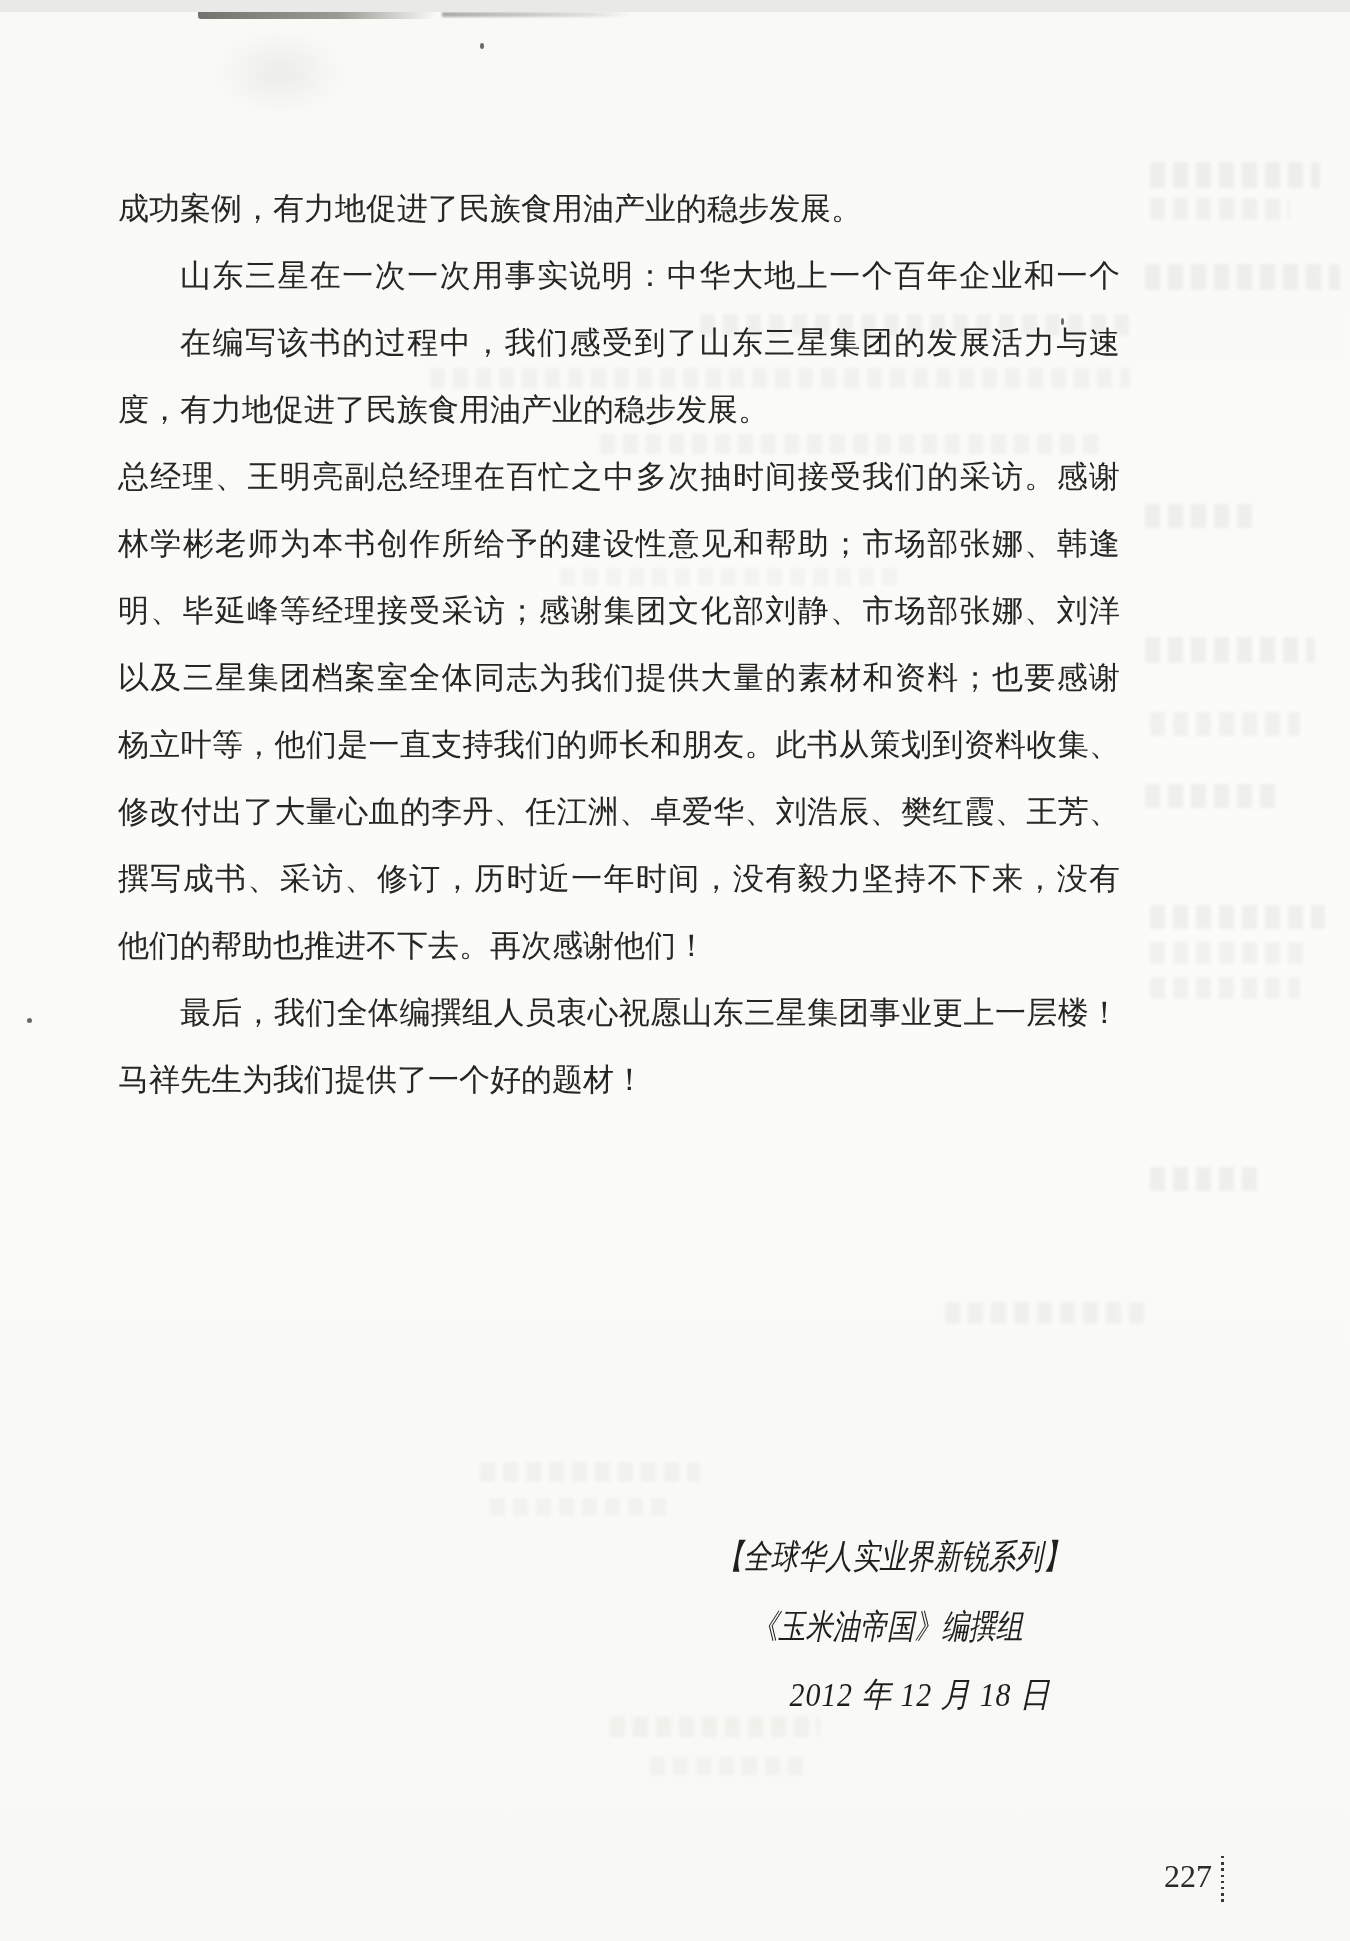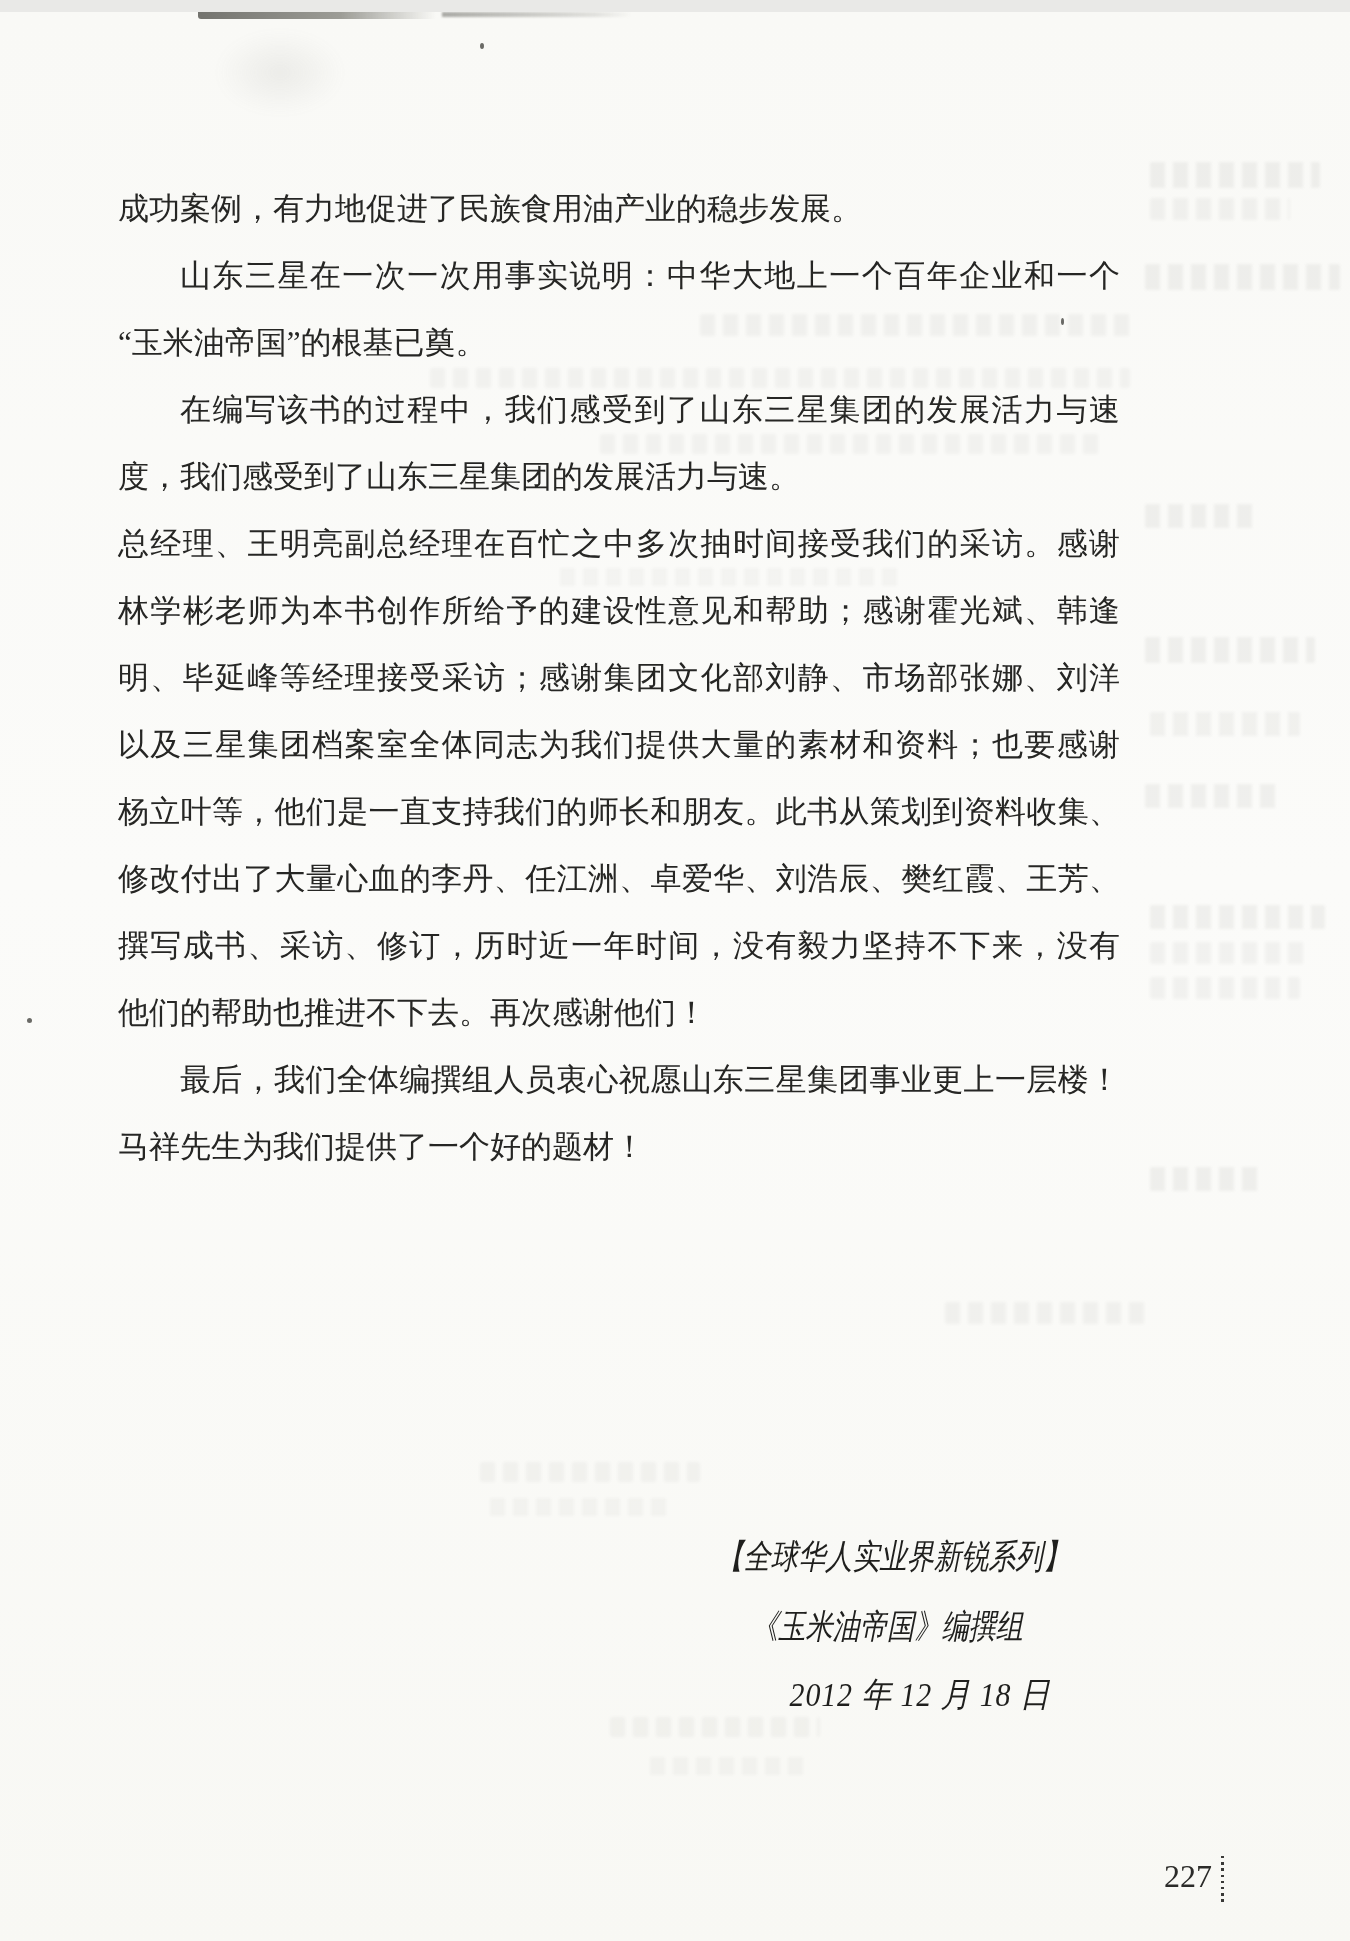--- a/index.html
+++ b/index.html
@@ -89,25 +89,24 @@
   <div class="ghost" style="left:1150px;top:1155px;width:110px;height:24px;"></div>
   <div class="ghost" style="left:945px;top:1290px;width:200px;height:22px;opacity:.10;"></div>
   <div class="ghost" style="left:480px;top:1450px;width:220px;height:20px;opacity:.09;"></div>
   <div class="ghost" style="left:490px;top:1486px;width:180px;height:18px;opacity:.08;"></div>
   <div class="ghost" style="left:610px;top:1705px;width:210px;height:20px;opacity:.09;"></div>
   <div class="ghost" style="left:650px;top:1745px;width:160px;height:18px;opacity:.08;"></div>
 
   <div class="body-text">
     <div class="line end">成功案例，有力地促进了民族食用油产业的稳步发展。</div>
     <div class="line indent">山东三星在一次一次用事实说明：中华大地上一个百年企业和一个</div>
-    <div class="line end">“玉米油帝国”的根基已奠。</div>
     <div class="line indent">在编写该书的过程中，我们感受到了山东三星集团的发展活力与速</div>
-    <div class="line end">度，我们感受到了山东三星集团的发展活力与速。</div>
+    <div class="line end">度，有力地促进了民族食用油产业的稳步发展。</div>
     <div class="line">总经理、王明亮副总经理在百忙之中多次抽时间接受我们的采访。感谢</div>
-    <div class="line">林学彬老师为本书创作所给予的建设性意见和帮助；感谢霍光斌、韩逢</div>
+    <div class="line">林学彬老师为本书创作所给予的建设性意见和帮助；市场部张娜、韩逢</div>
     <div class="line">明、毕延峰等经理接受采访；感谢集团文化部刘静、市场部张娜、刘洋</div>
     <div class="line">以及三星集团档案室全体同志为我们提供大量的素材和资料；也要感谢</div>
     <div class="line">杨立叶等，他们是一直支持我们的师长和朋友。此书从策划到资料收集、</div>
     <div class="line">修改付出了大量心血的李丹、任江洲、卓爱华、刘浩辰、樊红霞、王芳、</div>
     <div class="line">撰写成书、采访、修订，历时近一年时间，没有毅力坚持不下来，没有</div>
     <div class="line end">他们的帮助也推进不下去。再次感谢他们！</div>
     <div class="line indent">最后，我们全体编撰组人员衷心祝愿山东三星集团事业更上一层楼！</div>
     <div class="line end">马祥先生为我们提供了一个好的题材！</div>
   </div>
 

